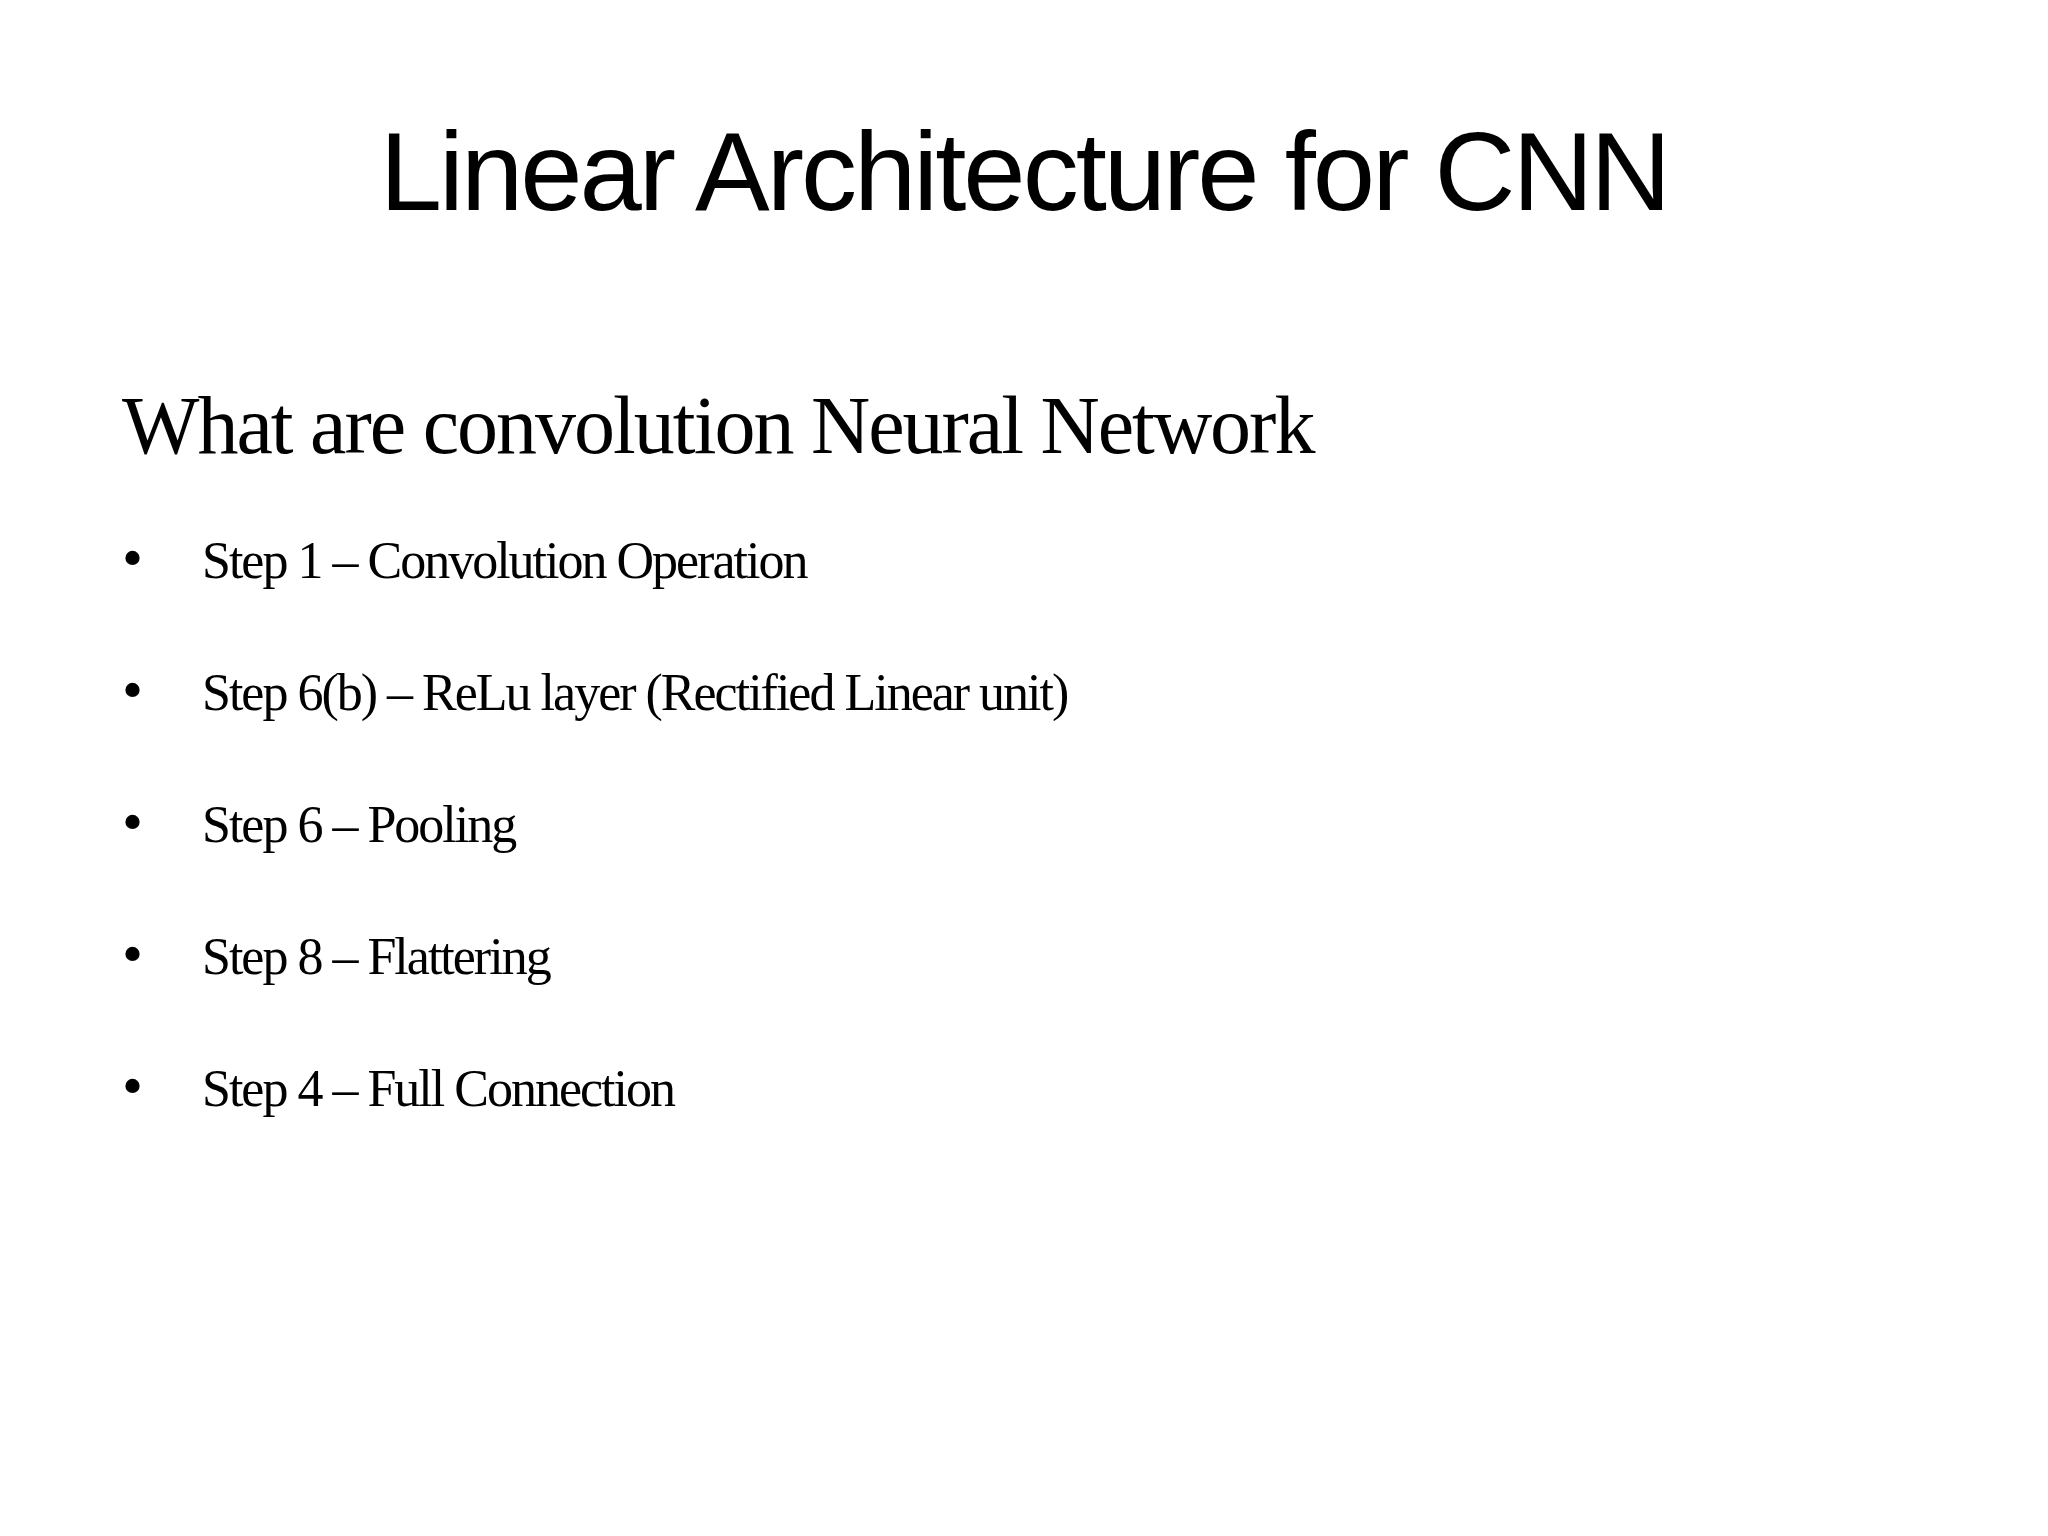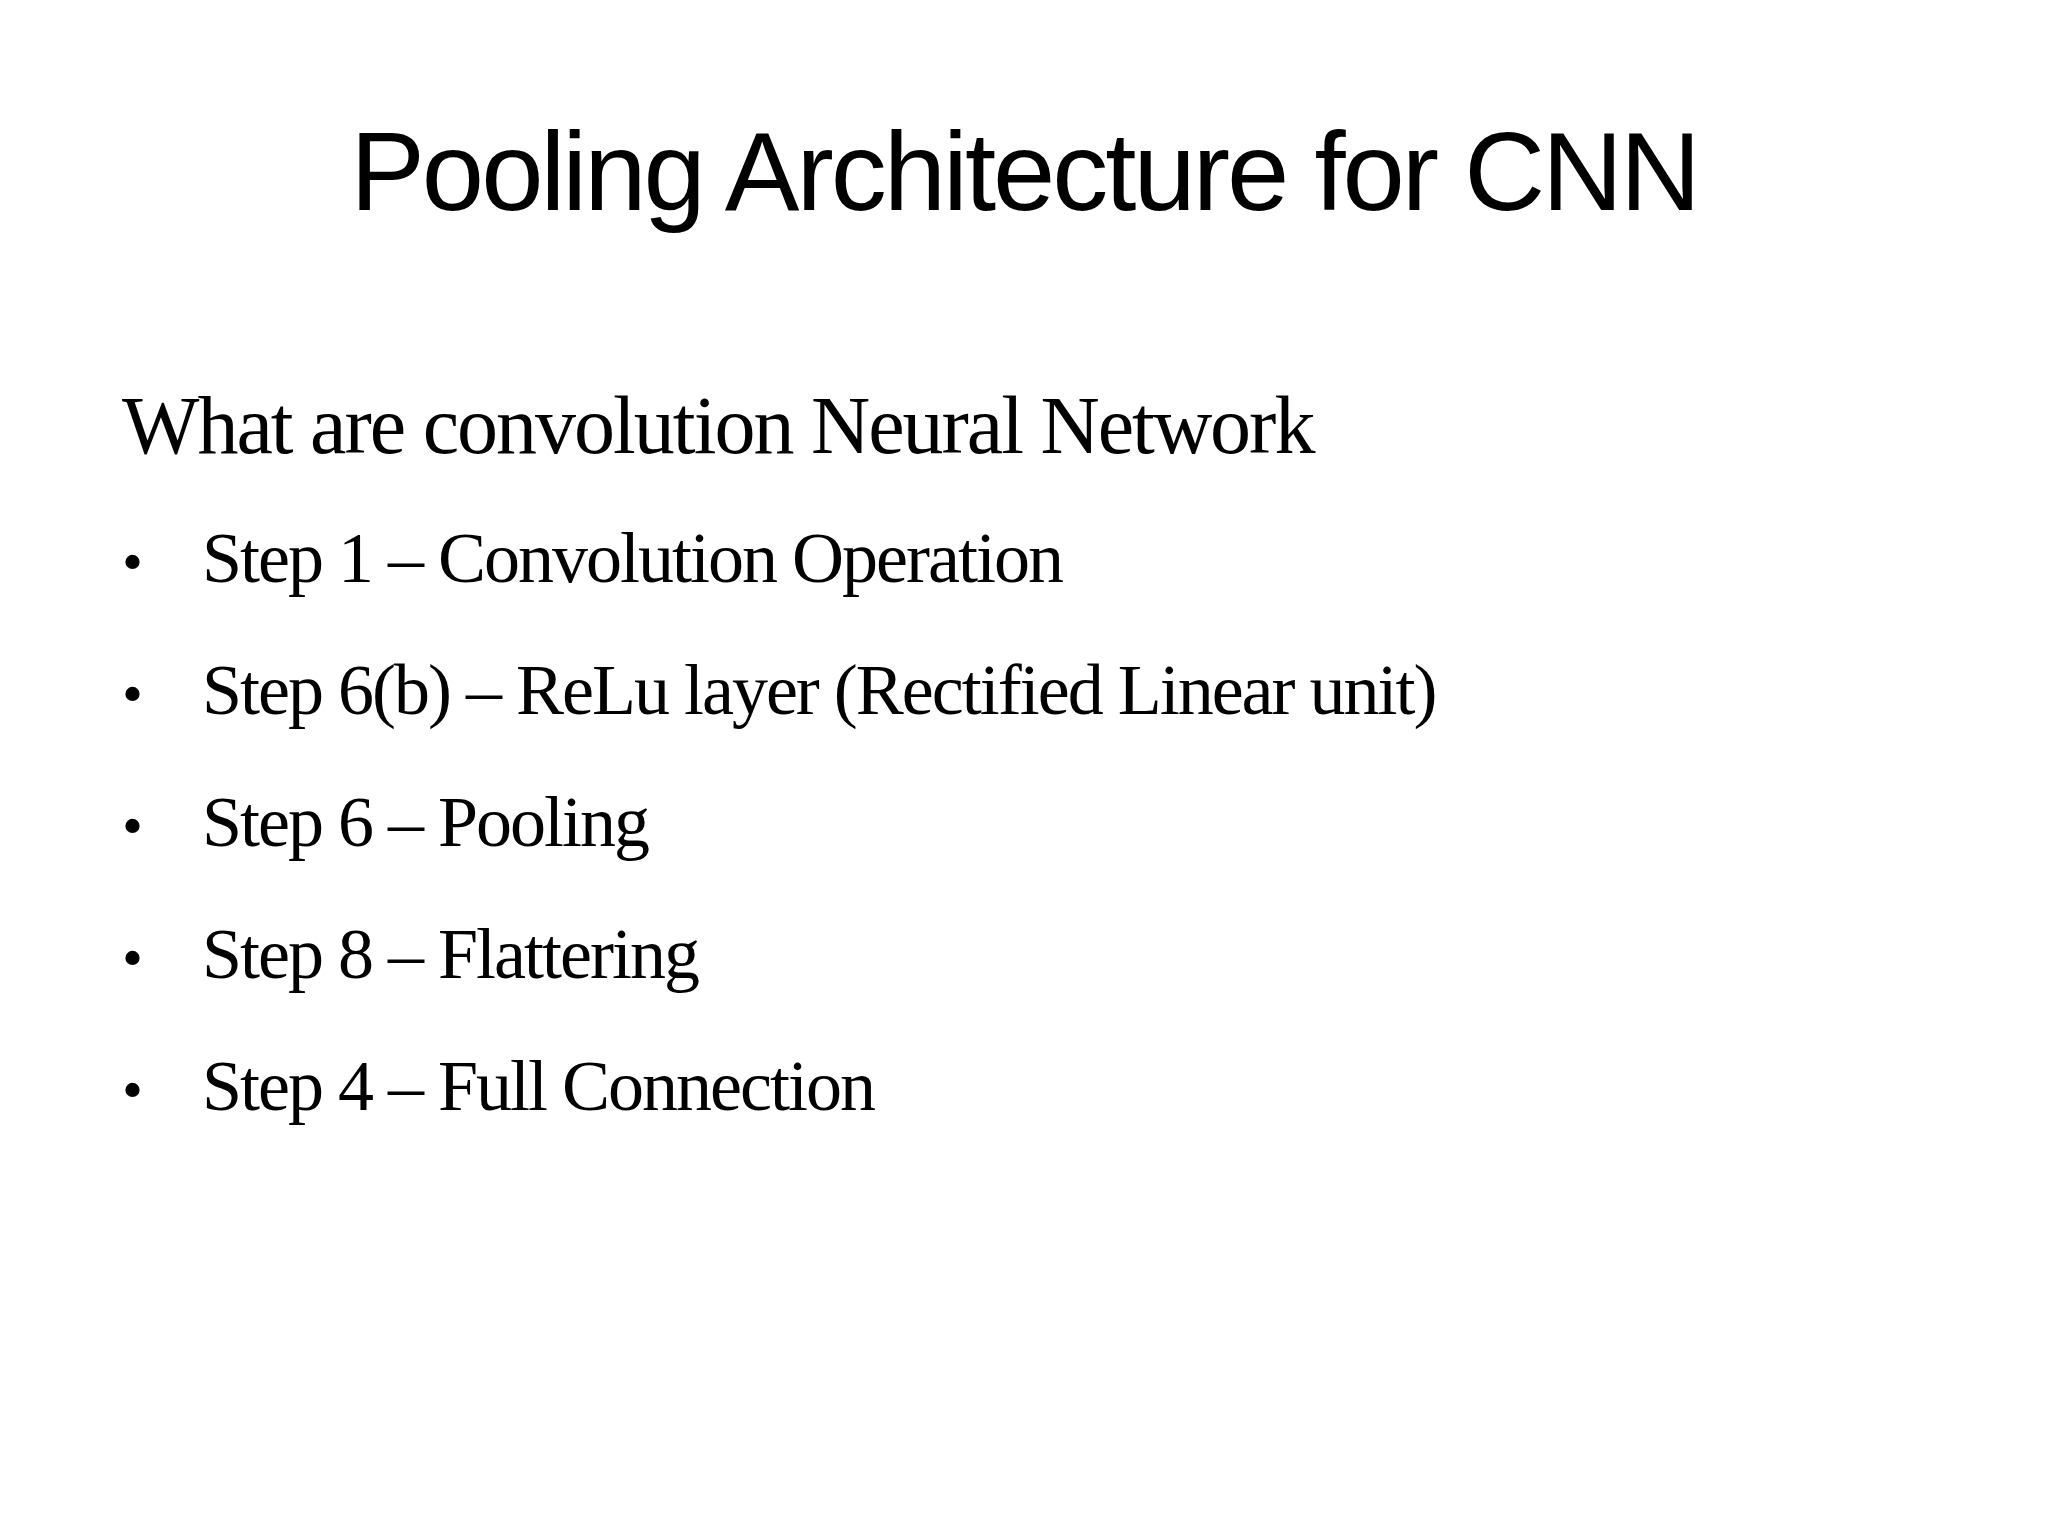--- a/index.html
+++ b/index.html
@@ -55,31 +55,31 @@
     line-height: 132px;
     white-space: nowrap;
   }
   .bullet-marker {
     flex: 0 0 80px;
     width: 80px;
     font-size: 60px;
     line-height: 132px;
   }
   .bullet-text {
-    font-size: 72px;
+    font-size: 52px;
     letter-spacing: -2px;
     line-height: 132px;
   }
 </style>
 </head>
 <body>
 
 <div class="slide">
 
-  <h1 class="slide-title">Pooling Architecture for CNN</h1>
+  <h1 class="slide-title">Linear Architecture for CNN</h1>
 
   <div class="slide-body">
 
     <div class="intro-line">What are convolution Neural Network</div>
 
     <ul class="bullet-list">
       <li class="bullet-item">
         <span class="bullet-marker">•</span>
         <span class="bullet-text">Step 1 – Convolution Operation</span>
       </li>

